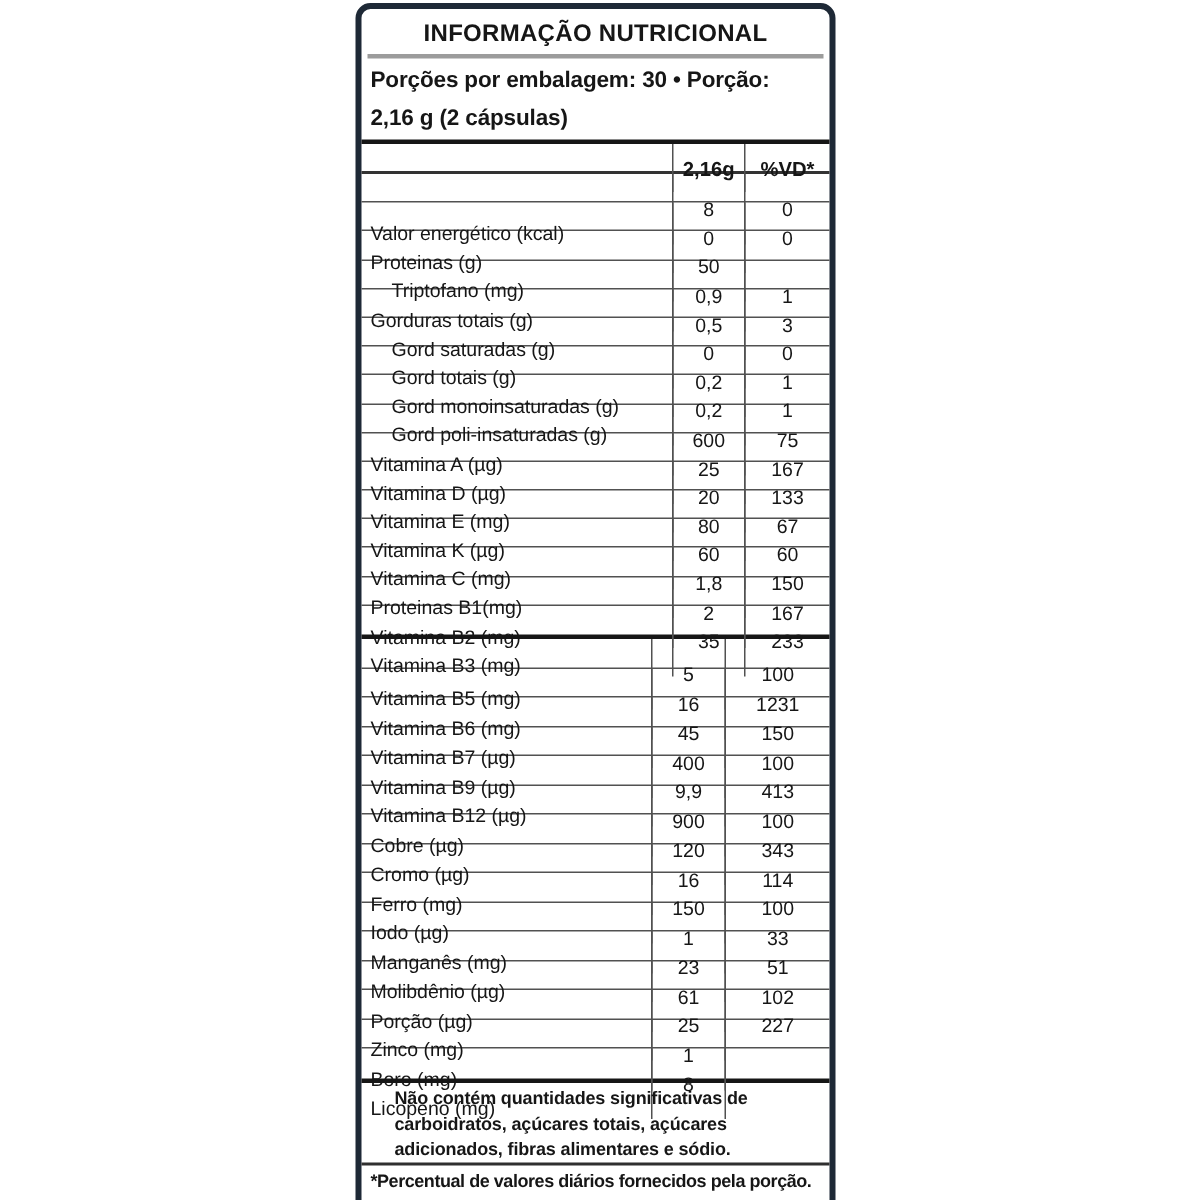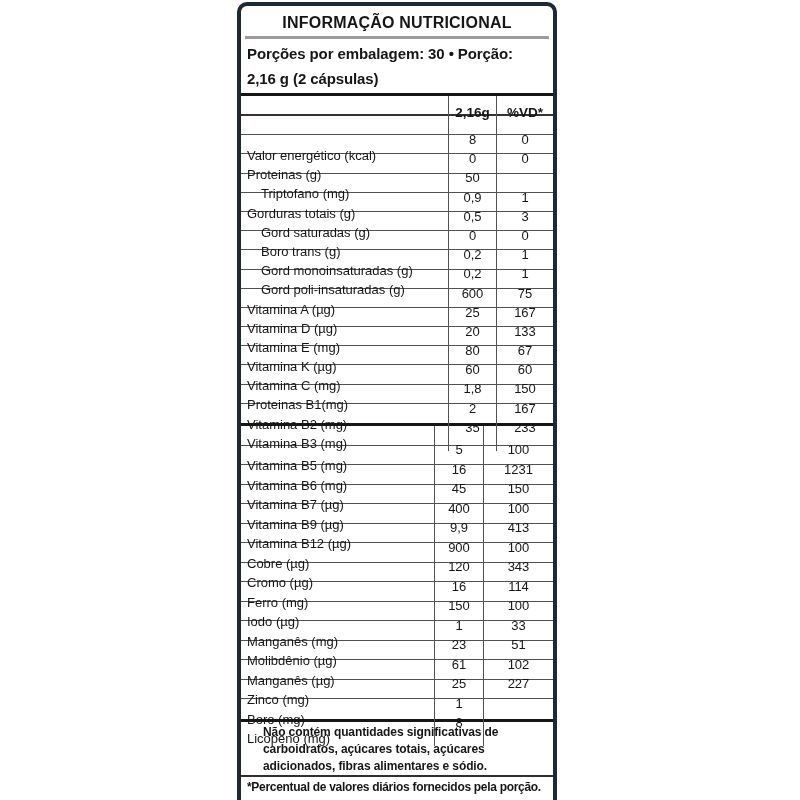--- a/index.html
+++ b/index.html
@@ -91,21 +91,21 @@
           <div class="cell-label">Gorduras totais (g)</div>
           <div class="cell-amount">0,9</div>
           <div class="cell-dv">1</div>
         </div>
         <div class="row">
           <div class="cell-label indent">Gord saturadas (g)</div>
           <div class="cell-amount">0,5</div>
           <div class="cell-dv">3</div>
         </div>
         <div class="row">
-          <div class="cell-label indent">Boro trans (g)</div>
+          <div class="cell-label indent">Gord totais (g)</div>
           <div class="cell-amount">0</div>
           <div class="cell-dv">0</div>
         </div>
         <div class="row">
           <div class="cell-label indent">Gord monoinsaturadas (g)</div>
           <div class="cell-amount">0,2</div>
           <div class="cell-dv">1</div>
         </div>
         <div class="row">
           <div class="cell-label indent">Gord poli-insaturadas (g)</div>
@@ -209,21 +209,21 @@
           <div class="cell-label">Manganês (mg)</div>
           <div class="cell-amount">1</div>
           <div class="cell-dv">33</div>
         </div>
         <div class="row">
           <div class="cell-label">Molibdênio (µg)</div>
           <div class="cell-amount">23</div>
           <div class="cell-dv">51</div>
         </div>
         <div class="row">
-          <div class="cell-label">Manganês (µg)</div>
+          <div class="cell-label">Porção (µg)</div>
           <div class="cell-amount">61</div>
           <div class="cell-dv">102</div>
         </div>
         <div class="row">
           <div class="cell-label">Zinco (mg)</div>
           <div class="cell-amount">25</div>
           <div class="cell-dv">227</div>
         </div>
         <div class="row">
           <div class="cell-label">Boro (mg)</div>

